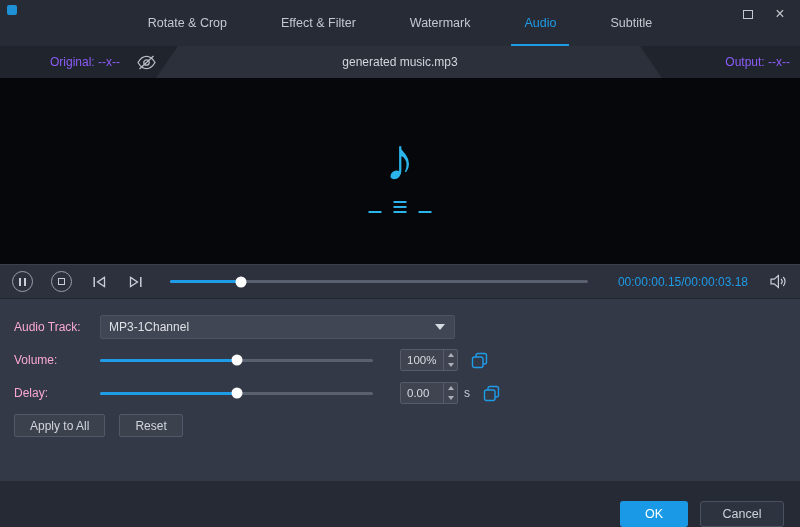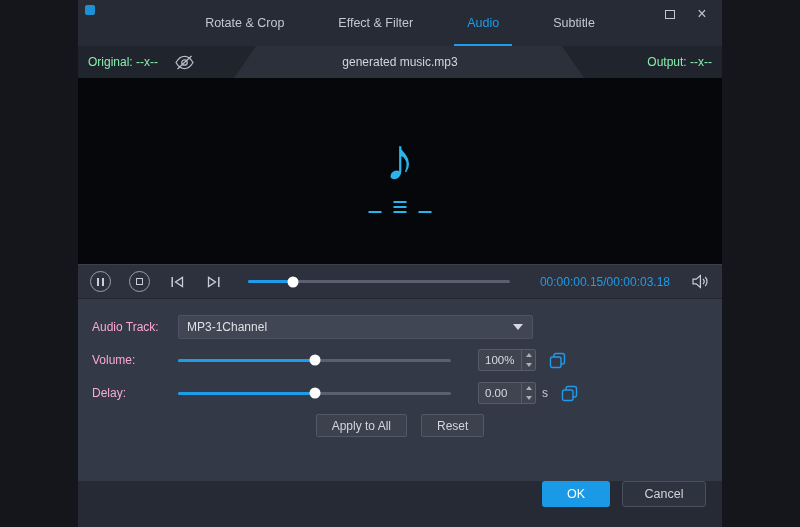--- a/index.html
+++ b/index.html
@@ -1,20 +1,20 @@
 <!DOCTYPE html>
 <html><head>
 <meta charset="utf-8">
 <style>
   * { margin:0; padding:0; box-sizing:border-box; }
   html,body { background:#14161c; }
   body { font-family:"Liberation Sans", sans-serif; }
 
   .app {
-    width:644px; height:527px; position:relative;
+    width:800px; height:527px; position:relative;
     background:#343947; color:#c9cdd6; font-size:12px;
     display:flex; flex-direction:column; overflow:hidden;
     margin:0 auto;
   }
 
   
   .tabbar {
     height:46px; background:#272b35; flex-shrink:0;
     display:flex; align-items:center; justify-content:center; position:relative;
   }
@@ -41,21 +41,21 @@
   .info-left {
     position:absolute; left:0; top:0; height:100%; width:178px; background:#20242d;
     clip-path:polygon(0 0, 178px 0, 156px 100%, 0 100%);
     display:flex; align-items:center; padding-left:10px; gap:16px;
   }
   .info-right {
     position:absolute; right:0; top:0; height:100%; width:160px; background:#20242d;
     clip-path:polygon(0 0, 100% 0, 100% 100%, 22px 100%);
     display:flex; align-items:center; justify-content:flex-end; padding-right:10px;
   }
-  .info-text { color:#86efac; font-size:12px; }
+  .info-text { color:#8b5cf6; font-size:12px;margin-left:40px; }
   .filename {
     position:absolute; left:0; right:0; top:0; height:100%;
     display:flex; align-items:center; justify-content:center;
     color:#d3d6dc; font-size:12px; pointer-events:none;
   }
   .eye { display:flex; align-items:center; cursor:pointer; }
 
   
   .preview { flex:1; background:#06070b; position:relative; }
   .note {
@@ -113,51 +113,52 @@
     display:flex; margin-left:27px; flex-shrink:0; overflow:hidden;
   }
   .numbox .val { flex:1; display:flex; align-items:center; padding-left:6px; color:#d8dbe0; font-size:11.5px; }
   .numbox .spin { width:14px; border-left:1px solid #565c6a; display:flex; flex-direction:column; }
   .numbox .spin > div { flex:1; display:flex; align-items:center; justify-content:center; cursor:pointer; }
   .tri-up { width:0; height:0; border-left:3.5px solid transparent; border-right:3.5px solid transparent; border-bottom:4px solid #aab0ba; }
   .tri-down { width:0; height:0; border-left:3.5px solid transparent; border-right:3.5px solid transparent; border-top:4px solid #aab0ba; }
   .unit { margin-left:6px; color:#c9cdd6; }
   .copy-btn { display:flex; align-items:center; margin-left:13px; cursor:pointer; }
 
-  .btn-row { margin-top:2px; display:flex; gap:14px;justify-content:center; }
+  .btn-row { margin-top:2px; display:flex; gap:14px; }
   .btn {
     height:23px; padding:0 15px; background:#3c414e; border:1px solid #525867; border-radius:2px;
     color:#d2d5db; display:inline-flex; align-items:center; justify-content:center;
     font-size:12px; cursor:pointer;
   }
 
   
   .bottombar {
     height:46px; background:#262a35; flex-shrink:0;
-    display:flex; align-items:flex-start; justify-content:flex-end; gap:12px; padding:0 16px;
+    display:flex; align-items:flex-end; justify-content:flex-end; gap:12px; padding:0 16px;
   }
   .btn-ok {
     width:68px; height:26px; background:#1a9ae6; border:none; border-radius:3px;
     color:#ffffff; font-size:12.5px; display:flex; align-items:center; justify-content:center; cursor:pointer;
   }
   .btn-cancel {
     width:84px; height:26px; background:#2e3340; border:1px solid #4a505e; border-radius:3px;
     color:#ced2d9; font-size:12.5px; display:flex; align-items:center; justify-content:center; cursor:pointer;
   }
 </style>
 </head>
 <body>
 
 <div class="app">
 
   <div class="tabbar">
     <span class="app-icon"></span>
     <div class="tabs">
       <div class="tab">Rotate &amp; Crop</div>
       <div class="tab">Effect &amp; Filter</div>
+      <div class="tab">Watermark</div>
       <div class="tab active">Audio</div>
       <div class="tab">Subtitle</div>
     </div>
     <div class="win-controls">
       <div class="win-btn">
         <span class="maxi-box"></span>
       </div>
       <div class="win-btn">
         <span class="close-glyph">×</span>
       </div>

